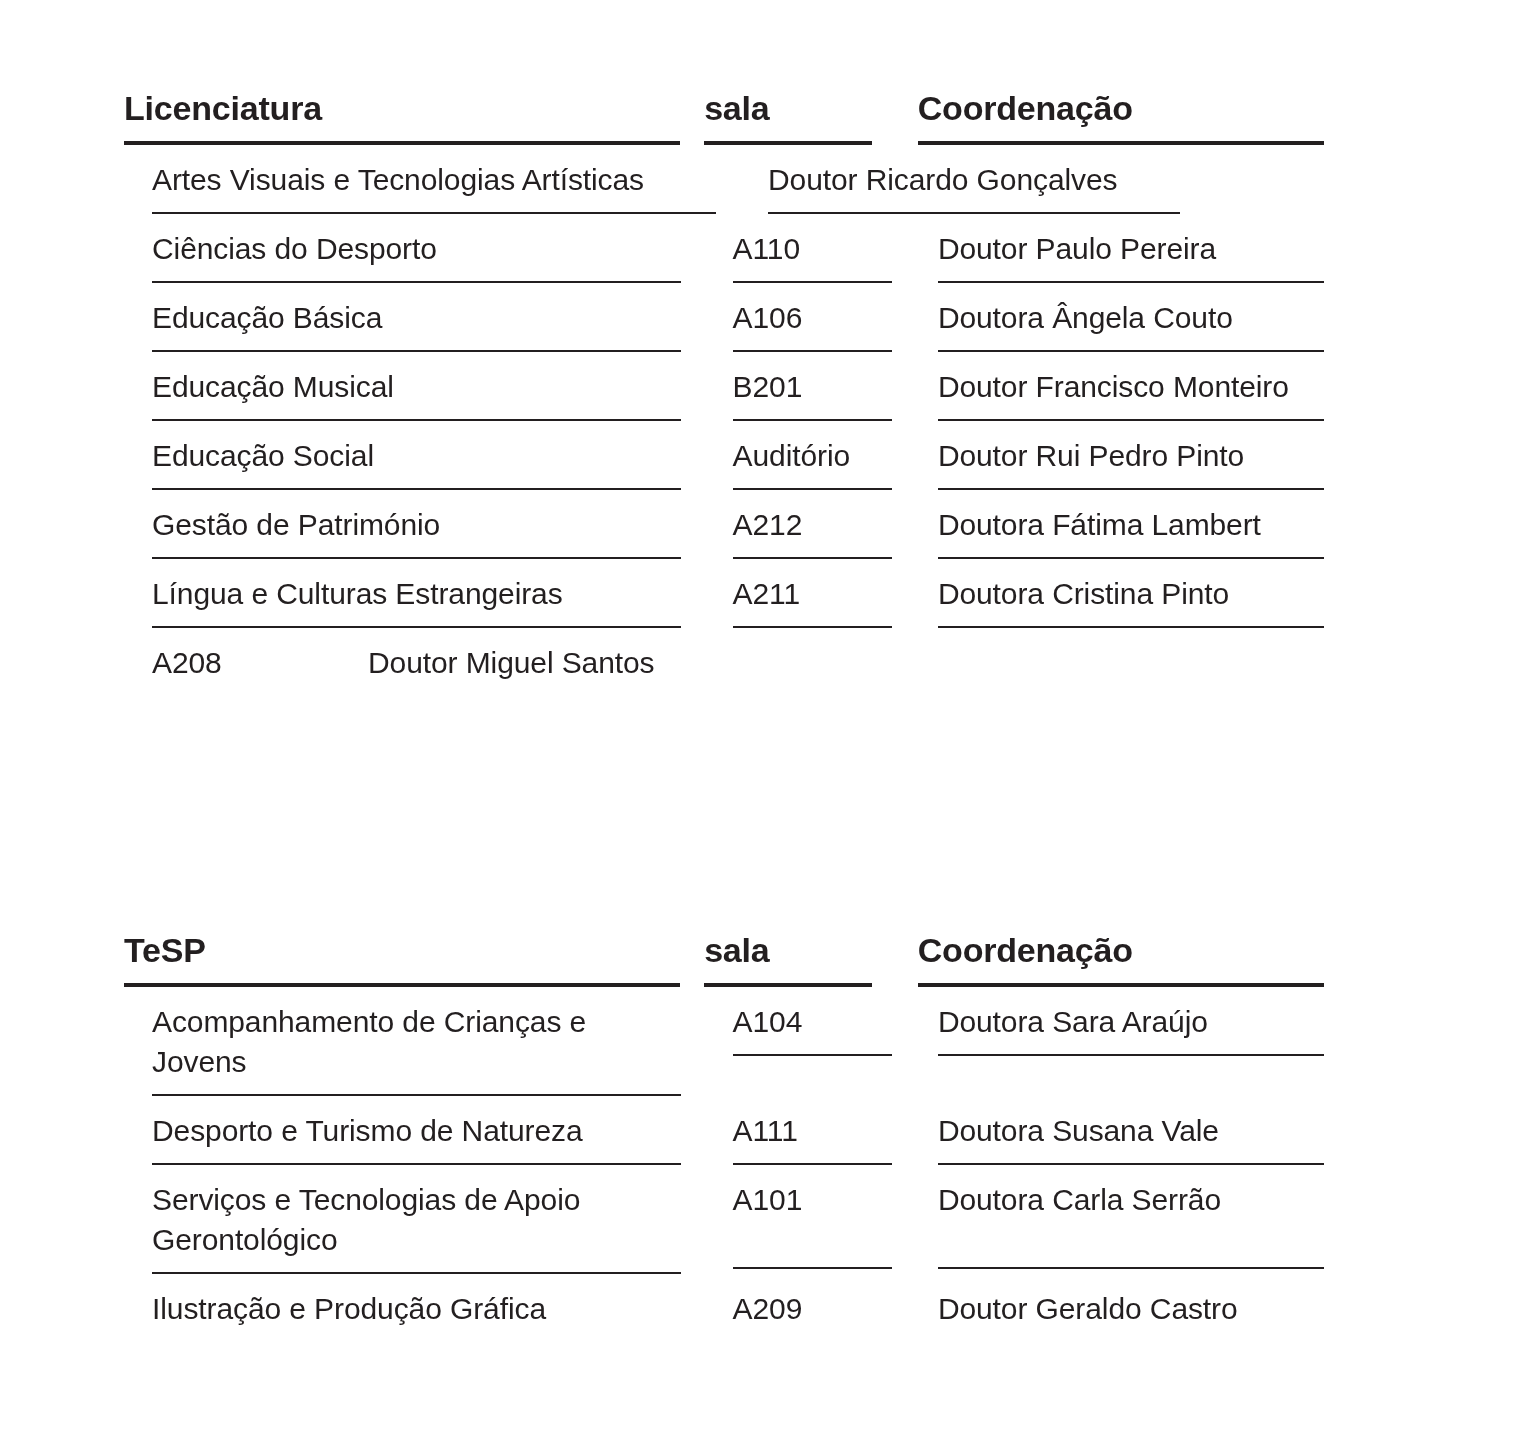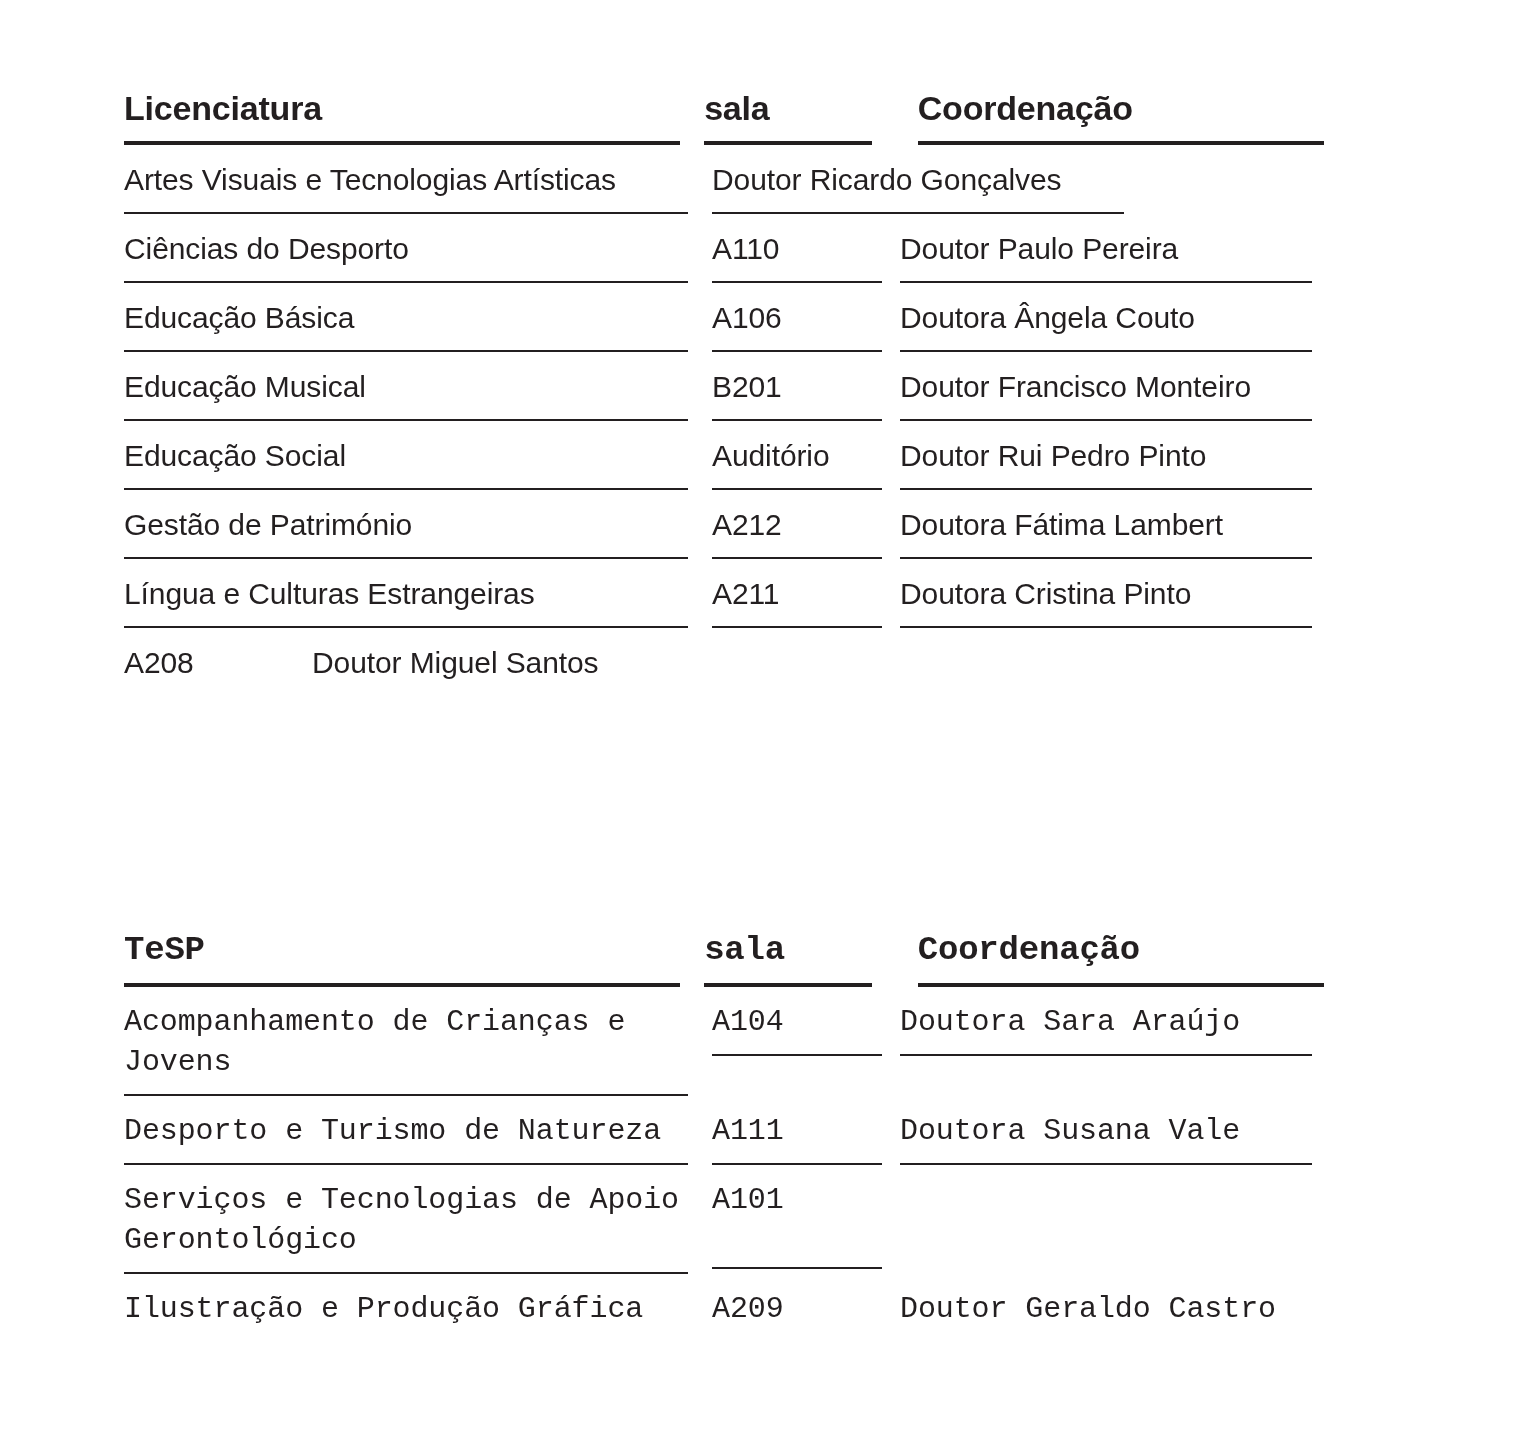--- a/index.html
+++ b/index.html
@@ -20,21 +20,21 @@
     left: 0; top: 8px;
     width: 1530px;
     height: 1447px;
   }
   .table-block {
     position: absolute;
     left: 124px;
     width: 1200px;
   }
   #block-licenciatura { top: 78px; }
-  #block-tesp { top: 920px; font-family: Liberation Mono, monospace; }
+  #block-tesp { top: 920px; }
 
   .row {
     display: flex;
     align-items: flex-start;
     width: 1200px;
   }
   .cell {
     box-sizing: border-box;
     padding: 0 0 6px 0;
   }
@@ -63,20 +63,21 @@
     font-size: 34px;
     line-height: 44px;
     letter-spacing: -0.2px;
     display: block;
     padding-bottom: 5px;
   }
 
   
   .data-row .cell {
     border-bottom: 2px solid #231f20;
+    margin-left: 28px;
   }
   .data-row .col-course { width: 564px; margin-right: 24px; }
   .data-row .col-room { width: 170px; margin-right: 18px; }
   .data-row .col-coord { width: 412px; }
   .data-row .cell { min-height: 58px; }
   .data-text {
     font-size: 30px;
     line-height: 40px;
     letter-spacing: -0.1px;
     display: block;
@@ -233,20 +234,23 @@
         </div>
     </div>
 
     <div class="row data-row tall">
       <div class="cell col-course">
           <span class="data-text">Serviços e Tecnologias de Apoio Gerontológico</span>
         </div>
       <div class="cell col-room">
           <span class="data-text nowrap-room">A101</span>
         </div>
+      <div class="cell col-coord">
+          <span class="data-text">Doutora Carla Serrão</span>
+        </div>
     </div>
 
     <div class="row data-row last">
       <div class="cell col-course">
           <span class="data-text">Ilustração e Produção Gráfica</span>
         </div>
       <div class="cell col-room">
           <span class="data-text nowrap-room">A209</span>
         </div>
       <div class="cell col-coord">

